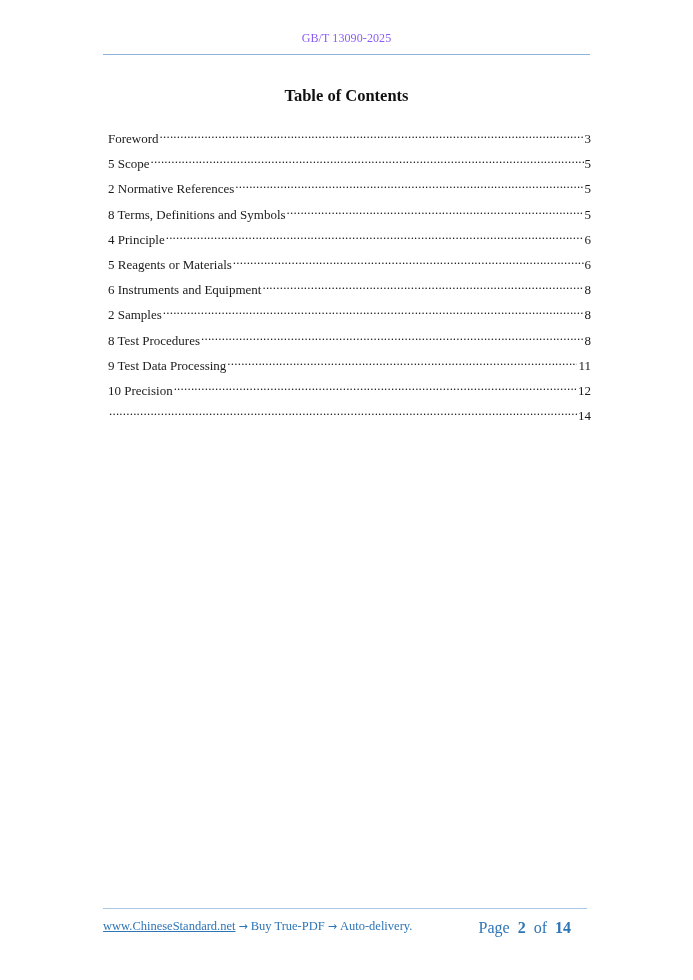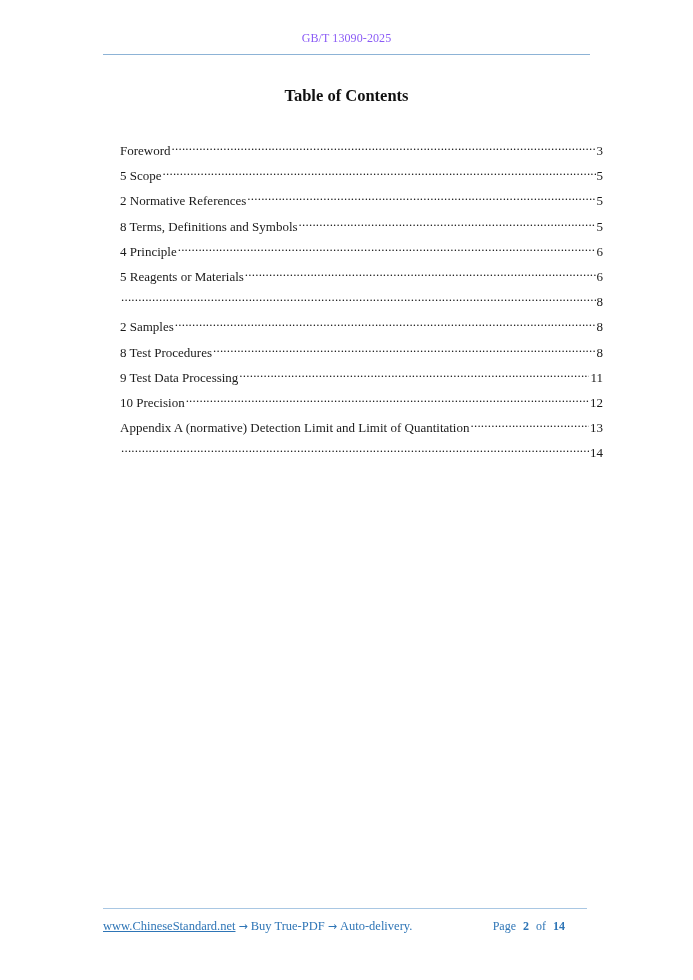--- a/index.html
+++ b/index.html
@@ -48,21 +48,21 @@
     text-align: center;
     font-size: 16.5px;
     font-weight: bold;
     color: #111111;
   }
   .toc-list {
     position: absolute;
     left: 104px;
     top: 120px;
     width: 483px;
-    margin: 16px;
+    margin: 4px;
     padding: 0;
     list-style: none;
   }
   .toc-item {
     display: flex;
     align-items: baseline;
     height: 25.2px;
     line-height: 19px;
     font-size: 13px;
     color: #1a1a1a;
@@ -119,23 +119,23 @@
     color: #2e75b6;
     text-decoration: underline;
   }
   .arrow {
     font-family: "DejaVu Sans", sans-serif;
     font-size: 11px;
     margin: 0 3px;
   }
   .footer-right {
     position: absolute;
-    right: 18px;
+    right: 12px;
     top: 14px;
-    font-size: 12px;
+    font-size: 16px;
     color: #2e75b6;
     white-space: nowrap;
   }
   .footer-right b {
     font-weight: bold;
     margin: 0 4px;
   }
   .footer-right .of-word { margin-right: 0; }
 </style>
 </head>
@@ -173,20 +173,21 @@
     <span class="toc-label">4 Principle</span>
     <span class="toc-dots"></span>
     <span class="toc-page">6</span>
   </li>
   <li class="toc-item">
     <span class="toc-label">5 Reagents or Materials</span>
     <span class="toc-dots"></span>
     <span class="toc-page">6</span>
   </li>
   <li class="toc-item">
+    <span class="toc-label">6 Instruments and Equipment</span>
     <span class="toc-dots"></span>
     <span class="toc-page">8</span>
   </li>
   <li class="toc-item">
     <span class="toc-label">2 Samples</span>
     <span class="toc-dots"></span>
     <span class="toc-page">8</span>
   </li>
   <li class="toc-item">
     <span class="toc-label">8 Test Procedures</span>
@@ -195,25 +196,20 @@
   </li>
   <li class="toc-item">
     <span class="toc-label">9 Test Data Processing</span>
     <span class="toc-dots"></span>
     <span class="toc-page">11</span>
   </li>
   <li class="toc-item">
     <span class="toc-label">10 Precision</span>
     <span class="toc-dots"></span>
     <span class="toc-page">12</span>
-  </li>
-  <li class="toc-item">
-    <span class="toc-label">Appendix A (normative) Detection Limit and Limit of Quantitation</span>
-    <span class="toc-dots"></span>
-    <span class="toc-page">13</span>
   </li>
   <li class="toc-item">
     <span class="toc-dots"></span>
     <span class="toc-page">14</span>
   </li>
 </ul>
 
 <div class="page-footer">
   <div class="footer-rule"></div>
   <div class="footer-left">

